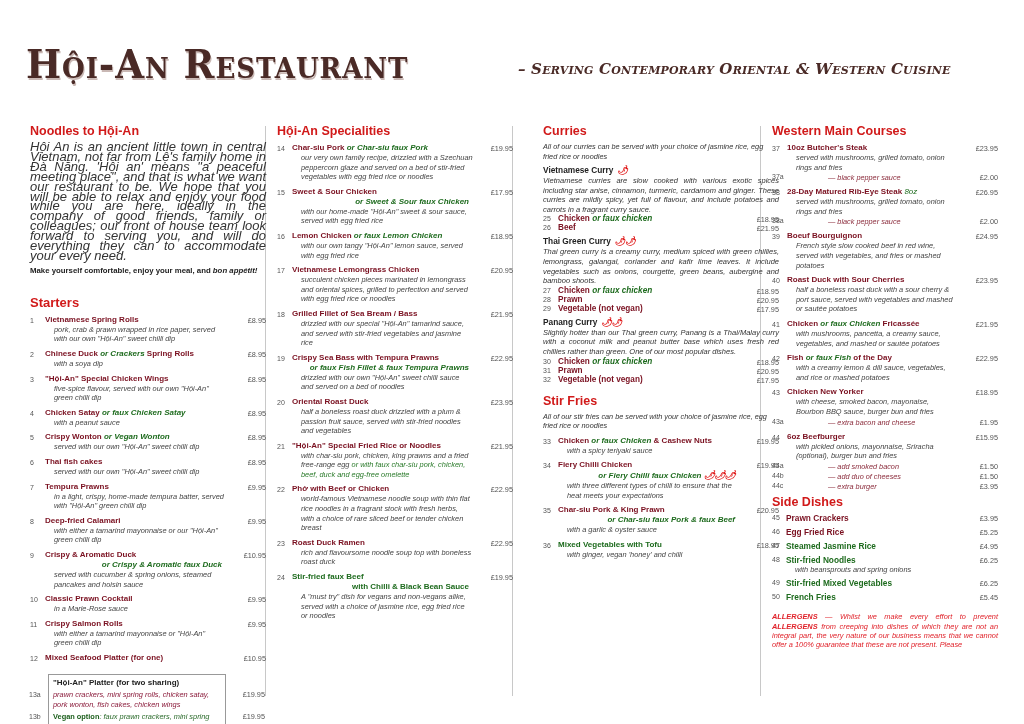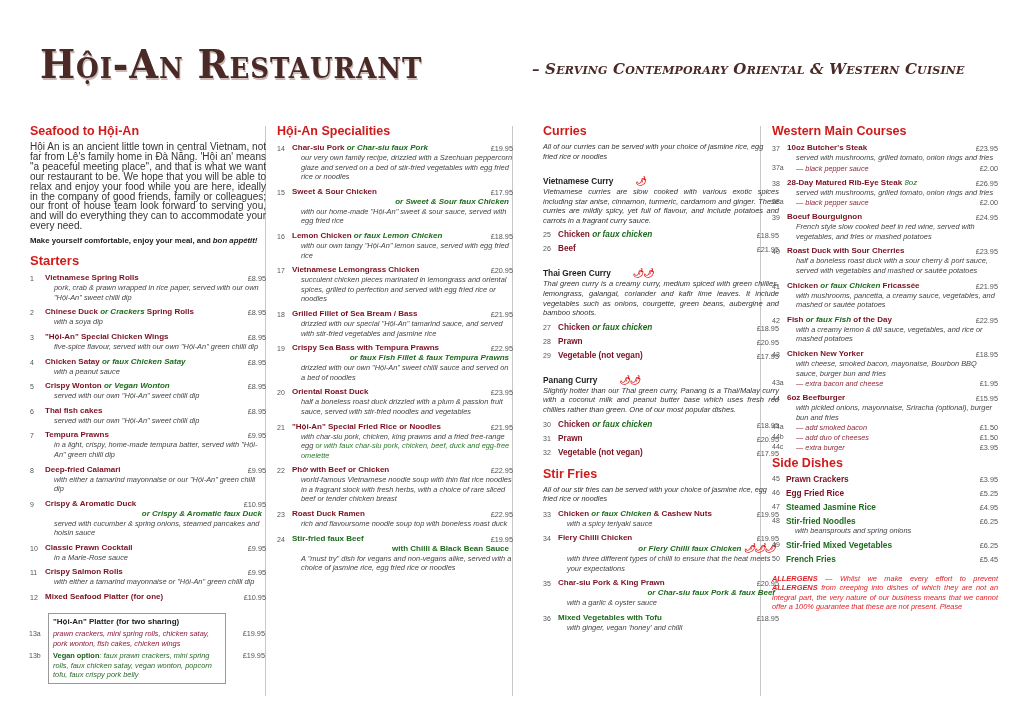--- a/index.html
+++ b/index.html
@@ -1,19 +1,19 @@
 <!DOCTYPE html>
 <html><head>
 <meta charset="utf-8">
 <style>
   * { box-sizing: border-box; margin: 0; padding: 0; }
   html, body { width: 1024px; height: 724px; background: #ffffff; overflow: hidden; }
   body { font-family: "Liberation Sans", sans-serif; color: #333; position: relative; }
 
-  .masthead { position: absolute; left: 40px; top: 40px; height: 50px; display: flex; align-items: baseline; text-align: center; }
+  .masthead { position: absolute; left: 26px; top: 40px; height: 50px; display: flex; align-items: baseline; text-align: center; }
   .masthead .title {
     font-family: "DejaVu Serif", serif; font-size: 40px; font-weight: bold; color: #4a2a26;
     letter-spacing: 1px; text-shadow: 1px 2px 0 #c9b8b4; font-variant: small-caps;
     transform: scaleX(0.93); transform-origin: left;
   }
   .masthead .sub {
     position: absolute; left: 492px; top: 20px; white-space: nowrap;
     font-family: "DejaVu Serif", serif; font-style: italic; font-weight: bold; font-size: 15px;
     color: #4a2a26; font-variant: small-caps; letter-spacing: 0.2px;
   }
@@ -21,54 +21,54 @@
   .col { position: absolute; top: 124px; width: 236px; }
   .col1 { left: 30px; }
   .col2 { left: 277px; }
   .col3 { left: 543px; }
   .col4 { left: 772px; width: 226px; }
   .divider { position: absolute; top: 126px; width: 1px; background: #c8c8c8; height: 570px; }
 
   h2 { font-size: 12.5px; color: #d11a1a; font-weight: bold; margin: 0 0 4px 0; }
   h2.big { font-size: 13px; }
 
-  .intro { font-size: 10px; color: #333; line-height: 9.9px; text-align: justify; }
+  .intro { font-size: 13px; font-style: italic; color: #333; line-height: 9.9px; text-align: justify; }
   .intro-bold { font-size: 7.8px; font-weight: bold; color: #222; margin-top: 5px; }
   .intro-bold i { font-weight: bold; text-align: right; }
 
   .item { display: flex; font-size: 8px; line-height: 10px; margin-top: 5px; position: relative; }
   .item .num { width: 15px; flex: none; font-size: 7px; color: #555; padding-top: 1px; }
-  .item .body { flex: 1; }
+  .item .body { flex: 1; padding-right: 40px; }
   .item .price { position: absolute; right: 0; top: 0; font-size: 7.3px; color: #555; padding-top: 1px; }
   .name { font-weight: bold; color: #7a1020; }
   .veg { font-weight: bold; font-style: italic; color: #1e6b1e; }
   .vegname { font-weight: bold; color: #1e6b1e; }
   .altline { font-weight: bold; font-style: italic; color: #1e6b1e; text-align: right; padding-right: 4px; }
   .altline.plain { font-style: normal; }
   .desc { font-style: italic; color: #444; font-size: 7.4px; line-height: 9.6px; padding-left: 9px; }
   .desc .g { color: #2a7a2a; }
-  .extra { display: flex; font-size: 7.3px; margin-top: 1px; position: relative; }
+  .extra { display: flex; font-size: 7.3px; margin-top: 1px; position: relative; gap: 32px; }
   .extra .num { width: 15px; color: #555; font-size: 7px; }
   .extra .txt { font-style: italic; color: #8a2a3a; padding-left: 9px; }
   .extra .price { position: absolute; right: 0; color: #555; }
 
   .platter { border: 1px solid #999; margin: 10px 0 0 18px; padding: 3px 4px 3px 4px; width: 178px; position: relative; }
   .platter .ptitle { font-weight: bold; font-size: 8px; color: #222; }
   .platter .prow { font-size: 7.4px; font-style: italic; line-height: 9.6px; margin-top: 3px; }
   .platter .prow.meat { color: #8a1a3a; }
   .platter .prow.vegan { color: #2a6a2a; }
   .platter .prow b { font-style: normal; color: #1b5e1b; }
   .platter .pnum { position: absolute; left: -20px; font-size: 7px; color: #555; font-style: normal; }
   .platter .pprice { position: absolute; right: -40px; font-size: 7.3px; color: #555; font-style: normal; }
 
   .curry-intro { font-size: 7.3px; font-style: italic; color: #333; line-height: 9.5px; }
-  .curry-title { font-size: 8.3px; font-weight: bold; color: #222; margin-top: 15px; display: flex; align-items: center; gap: 22px; }
+  .curry-title { font-size: 8.3px; font-weight: bold; color: #222; margin-top: 4px; display: flex; align-items: center; gap: 4px; }
   .chilli { color: #e01818; font-size: 9px; letter-spacing: -1px; }
   .curry-desc { font-size: 7.5px; font-style: italic; color: #333; line-height: 9.6px; text-align: justify; margin-top: 1px; }
-  .citem { display: flex; font-size: 8.2px; margin-top: 5px; position: relative; }
+  .citem { display: flex; font-size: 8.2px; position: relative; }
   .citem .num { width: 15px; font-size: 7px; color: #555; padding-top: 1px; }
   .citem .price { position: absolute; right: 0; font-size: 7.3px; color: #555; padding-top: 1px; }
 
   .side { display: flex; font-size: 8.3px; margin-top: 4px; position: relative; }
   .side .num { width: 14px; font-size: 7px; color: #555; padding-top: 1px; }
   .side .price { position: absolute; right: 0; font-size: 7.3px; color: #555; padding-top: 1px; }
   .allergens { margin-top: 10px; font-size: 7.4px; font-style: italic; color: #e0222a; line-height: 9.3px; text-align: justify; }
   .allergens b { font-weight: bold; }
 </style>
 </head>
@@ -77,25 +77,25 @@
 <div class="masthead">
   <div class="title">Hội-An Restaurant</div>
   <div class="sub">– Serving Contemporary Oriental &amp; Western Cuisine</div>
 </div>
 
 <div class="divider" style="left:265px"></div>
 <div class="divider" style="left:512px"></div>
 <div class="divider" style="left:760px"></div>
 
 <div class="col col1">
-  <h2>Seafood to Hội-An</h2>
+  <h2>Noodles to Hội-An</h2>
   <p class="intro">Hội An is an ancient little town in central Vietnam, not far from Lệ's family home in Đà Nẵng. 'Hội an' means "a peaceful meeting place", and that is what we want our restaurant to be. We hope that you will be able to relax and enjoy your food while you are here, ideally in the company of good friends, family or colleagues; our front of house team look forward to serving you, and will do everything they can to accommodate your every need.</p>
   <p class="intro-bold"><span>Make yourself comfortable, enjoy your meal, and</span> <i>bon appétit!</i></p>
 
-  <h2 class="big" style="margin-top:8px">Starters</h2>
+  <h2 class="big" style="margin-top:20px">Starters</h2>
   <div id="starters-list">
       <div class="item">
         <span class="num">1</span>
         <div class="body">
           <div><span class="name">Vietnamese Spring Rolls</span></div>
           <div class="desc"><span>pork, crab &amp; prawn wrapped in rice paper, served with our own "Hội-An" sweet chilli dip</span></div>
         </div>
         <span class="price">£8.95</span>
       </div>
       <div class="item">

